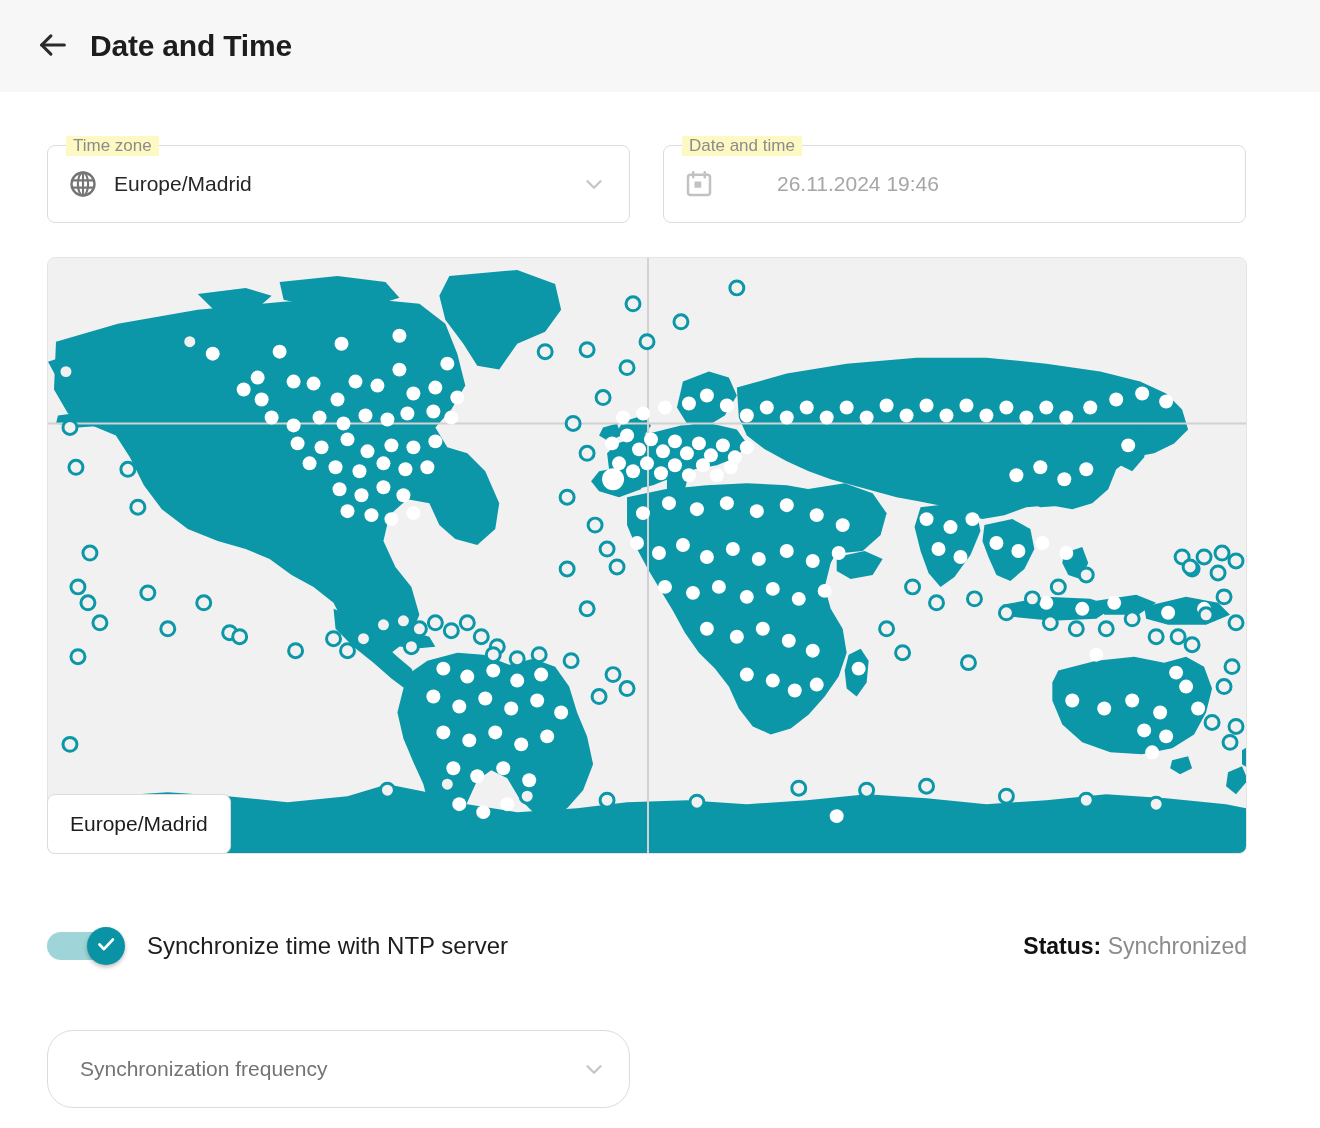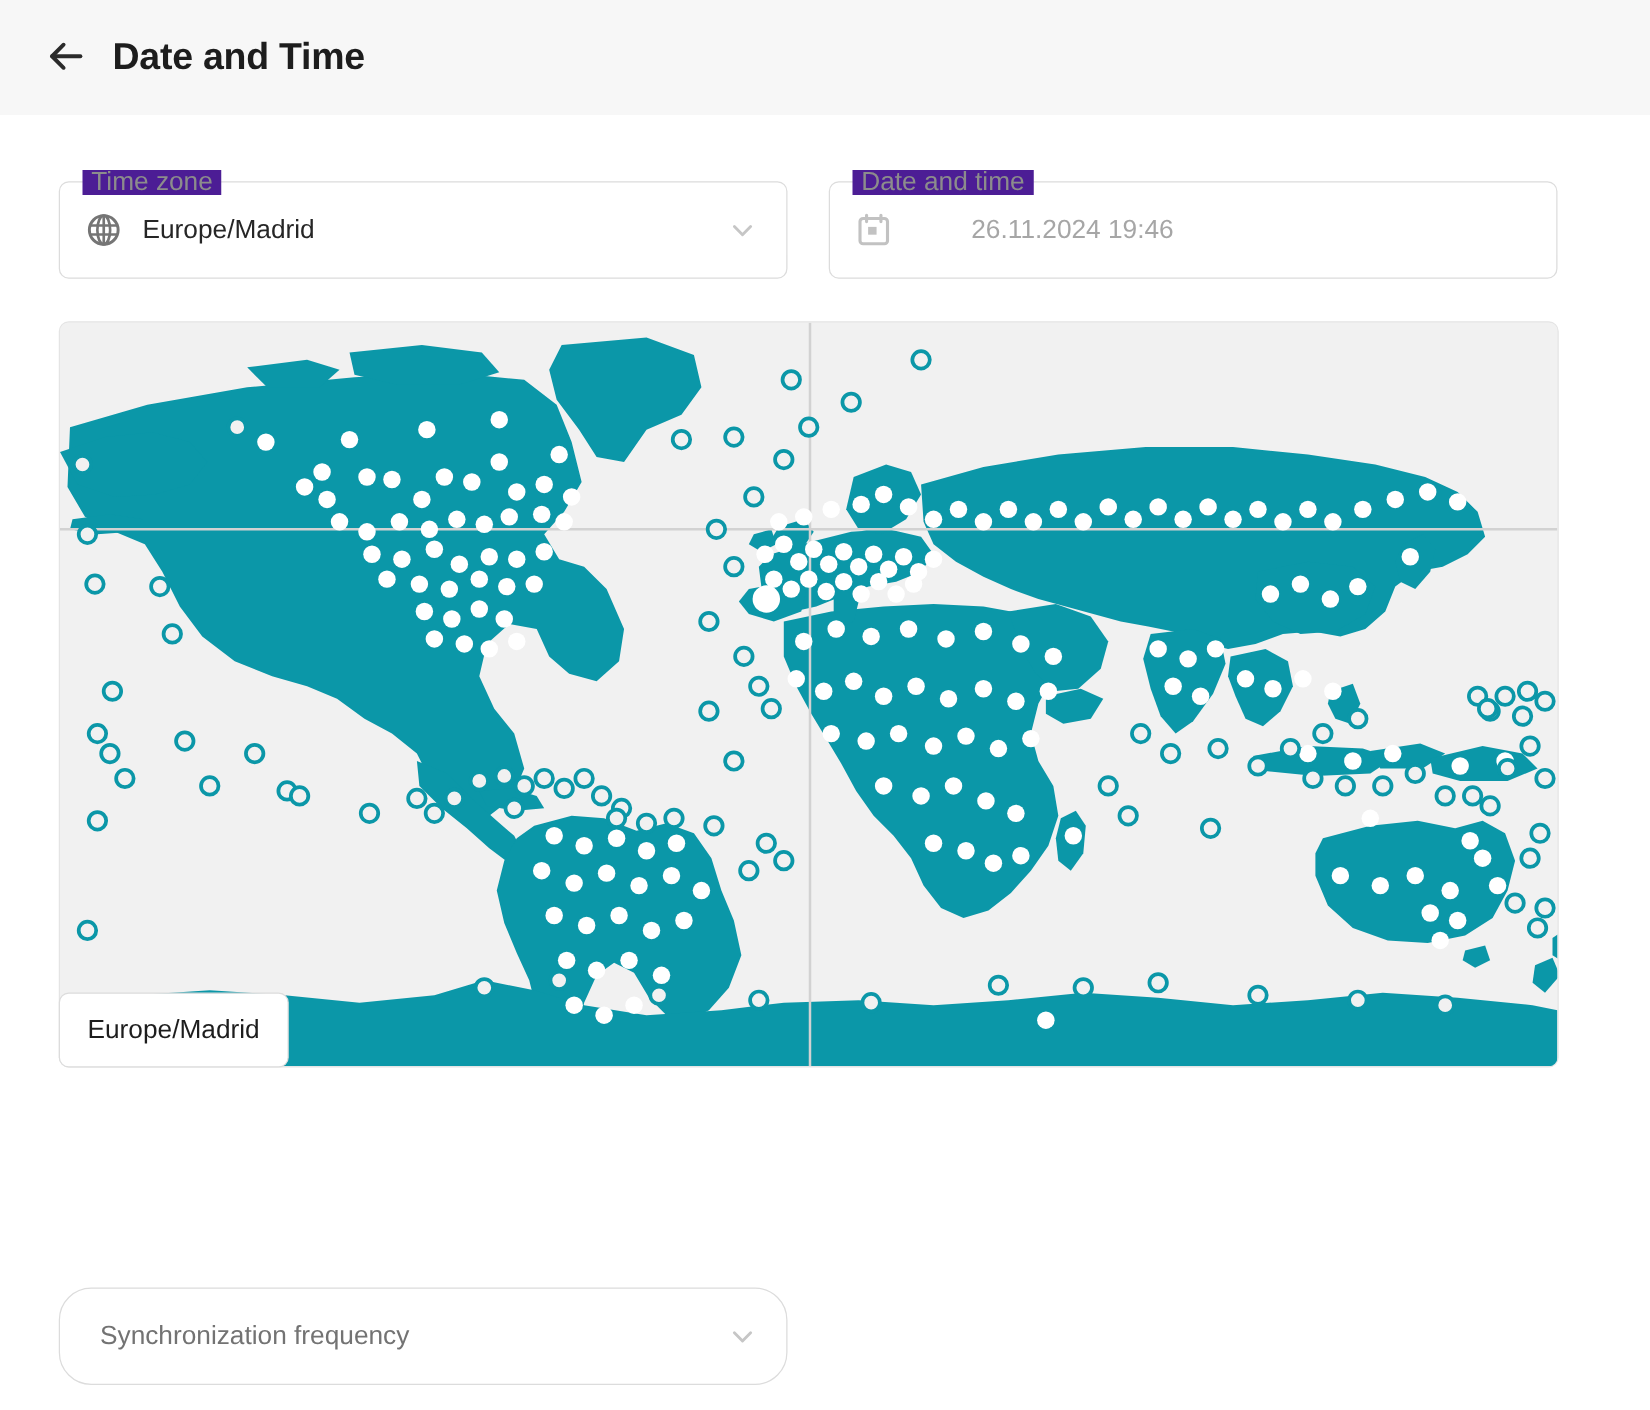--- a/index.html
+++ b/index.html
@@ -67,23 +67,23 @@
     border: 1px solid #dcdcdc;
     border-radius: 8px;
     background: #ffffff;
     display: flex;
     align-items: center;
   }
   .field-legend {
     position: absolute;
     top: -10px;
     left: 18px;
-    background: #4c1d95;
+    background: #fef9c3;
     padding: 0 7px;
-    font-size: 21px;
+    font-size: 17px;
     color: #8c8c8c;
     line-height: 20px;
     white-space: nowrap;
   }
   .field-icon {
     margin-left: 20px;
     margin-right: 16px;
     display: flex;
     align-items: center;
     flex: 0 0 auto;
@@ -615,20 +615,37 @@
           <circle cx="1110" cy="548" r="7"></circle>
         <circle cx="690" cy="30" r="7"></circle>
           <circle cx="586" cy="46" r="7"></circle>
           <circle cx="634" cy="64" r="7"></circle>
       </g>
     </svg>
   </div>
 
   <div class="map-label">Europe/Madrid</div>
 
+  <div class="toggle-row">
+    <div class="switch">
+      <div class="track"></div>
+      <div class="knob">
+        <span>
+          <svg width="24" height="24" viewBox="0 0 24 24" fill="none">
+            <path d="M5.5 12.5l4.4 4.6L18.8 7.6" stroke="#ffffff" stroke-width="2.8" stroke-linecap="round" stroke-linejoin="round"></path>
+          </svg>
+        </span>
+      </div>
+    </div>
+    <div class="toggle-label">Synchronize time with NTP server</div>
+    <div class="status">
+      <span class="k">Status:</span>
+      <span class="v">Synchronized</span>
+    </div>
+  </div>
 
   <div class="field" id="freq-field">
     <span class="field-value placeholder">Synchronization frequency</span>
     <span class="chevron">
       <svg width="26" height="26" viewBox="0 0 24 24" fill="none">
         <path d="M6 9.5l6 6 6-6" stroke="#c6c6c6" stroke-width="2.1" stroke-linecap="round" stroke-linejoin="round"></path>
       </svg>
     </span>
   </div>
 

